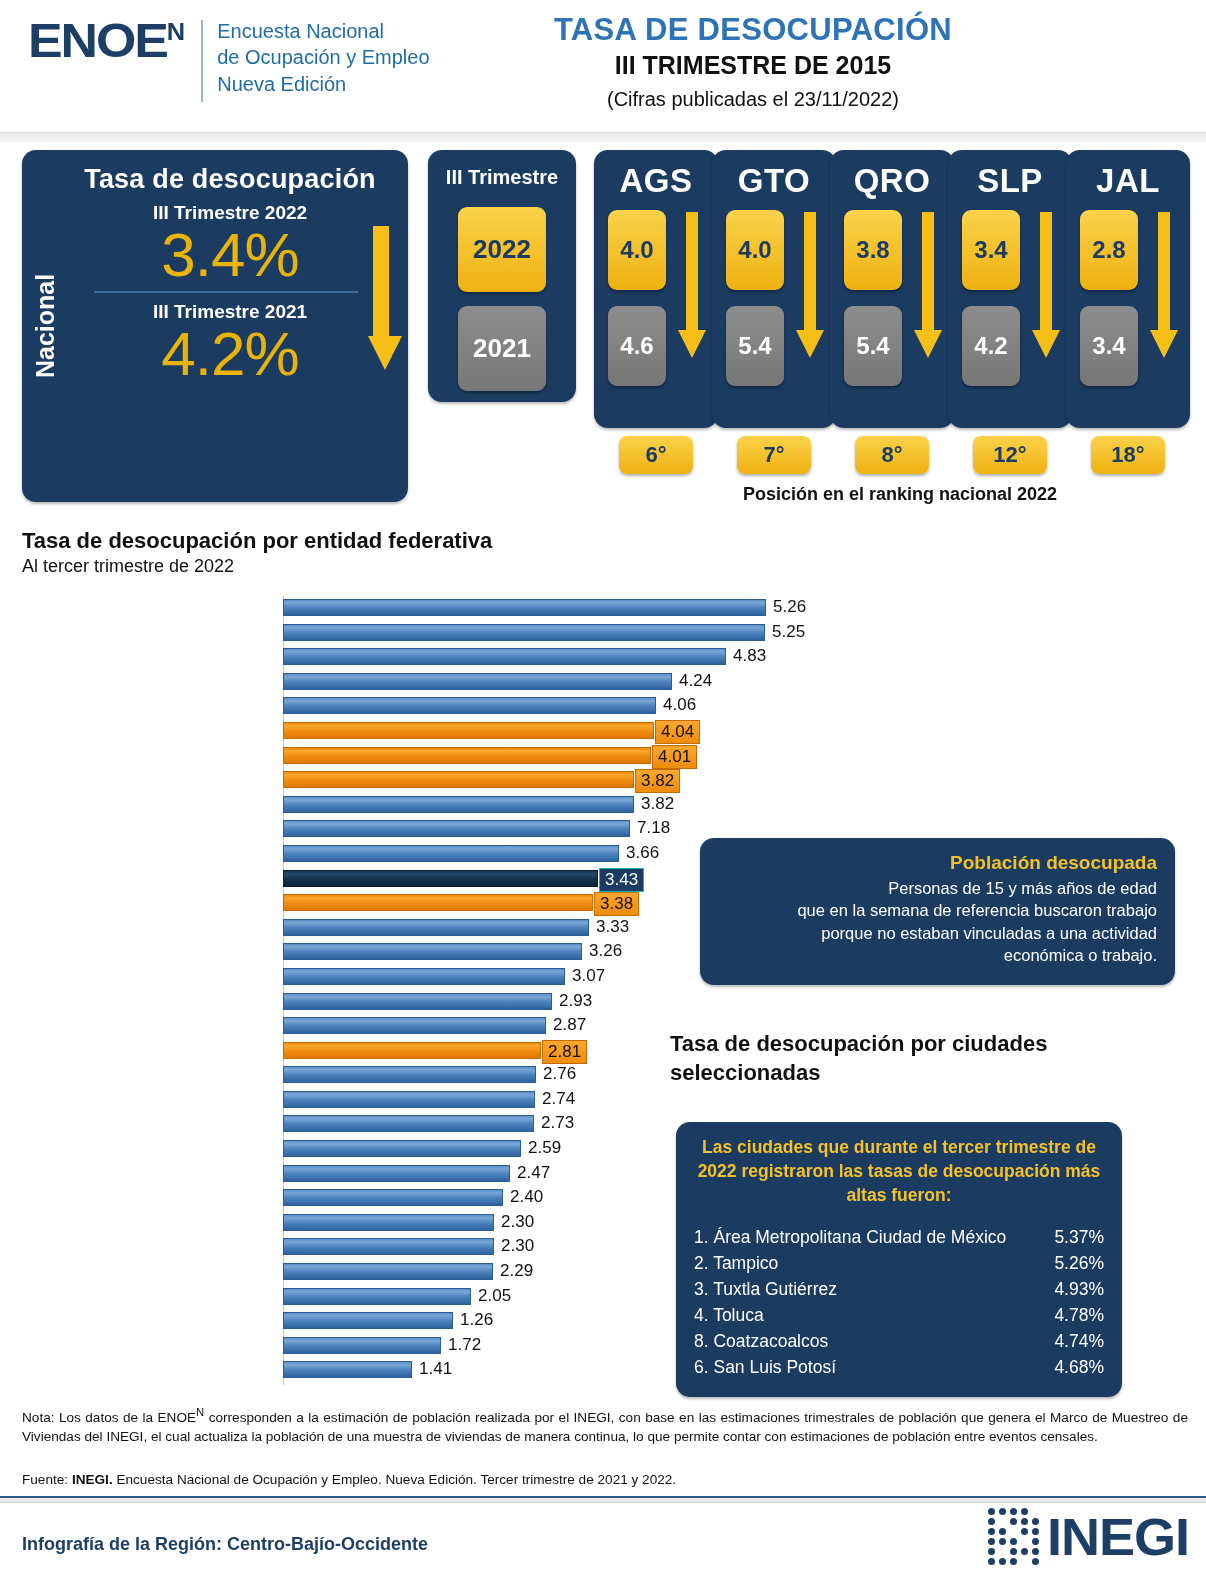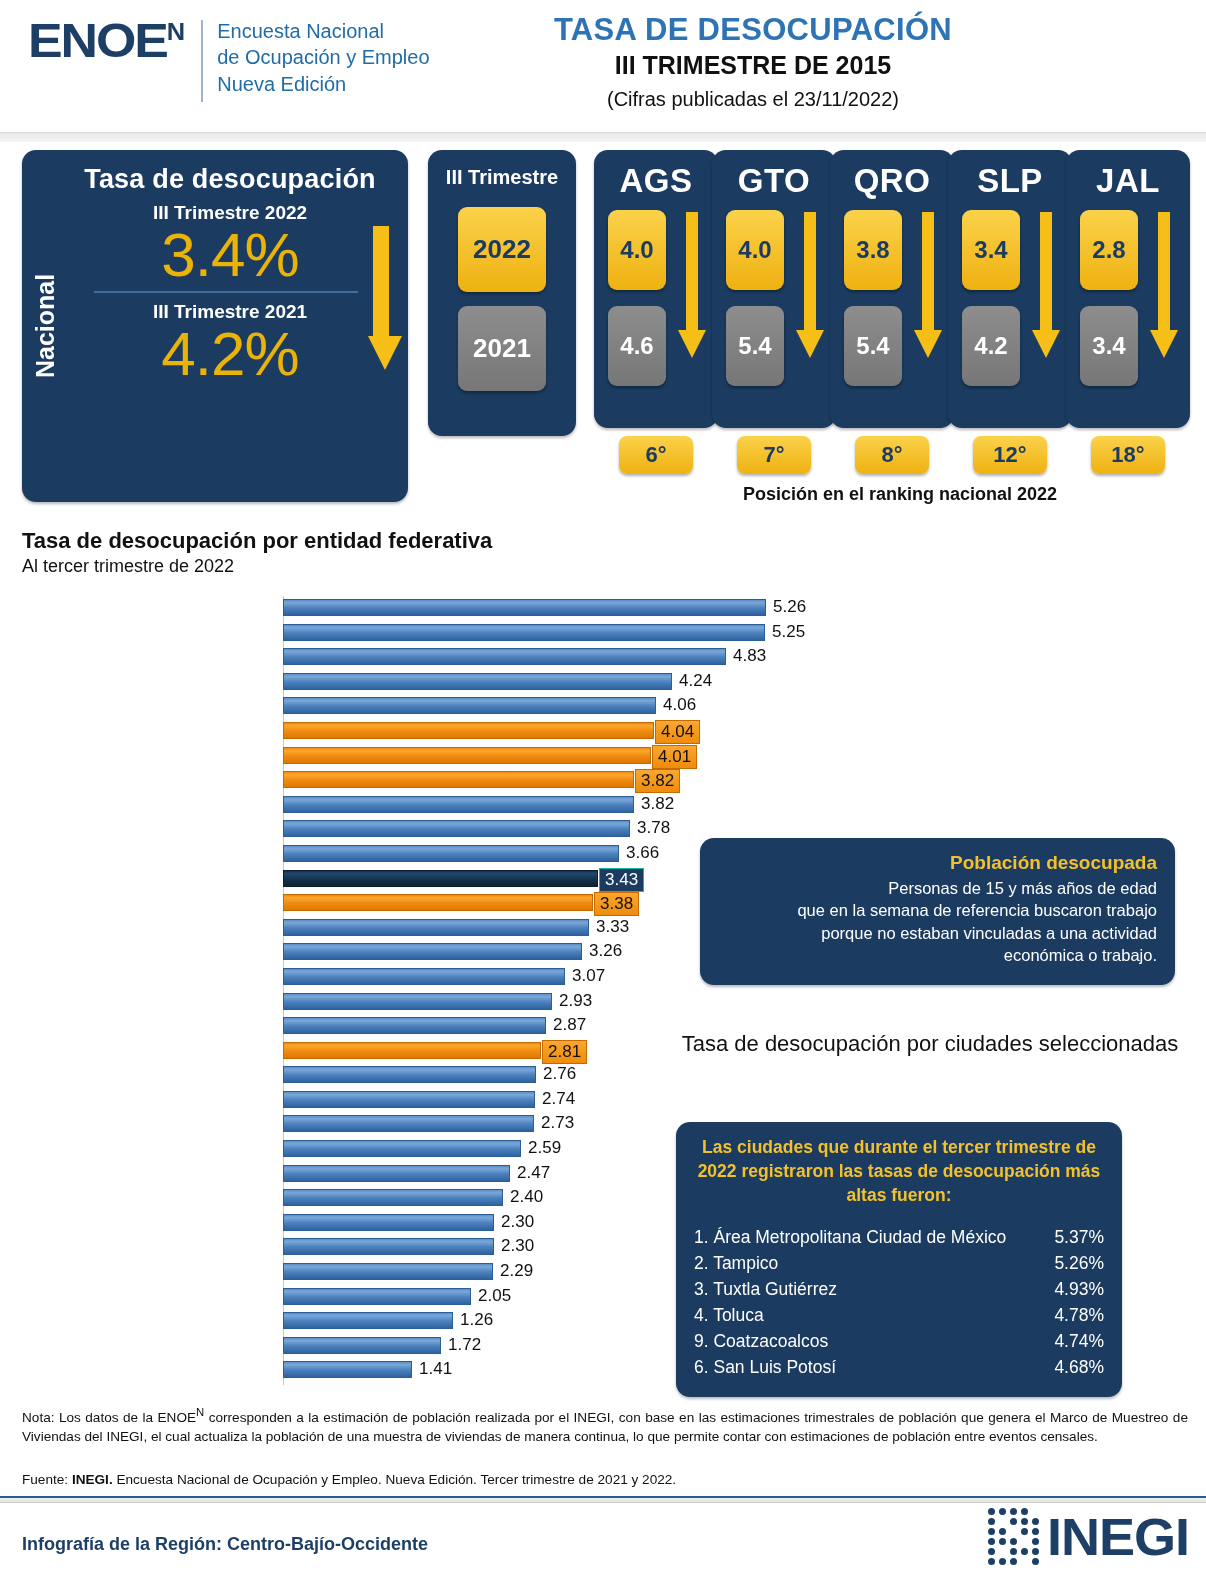--- a/index.html
+++ b/index.html
@@ -41,21 +41,21 @@
   .nat-sub { color:#fff; font-weight:bold; font-size:19px; margin-top:7px; }
   .nat-big { color:#eab308; font-weight:normal; font-size:62px; line-height:1.05; margin-top:-2px;
              letter-spacing:-1px; }
   .nat-line { height:2px; background:#3f6e9e; margin:4px 34px 8px 26px; }
   .nat-arrow { position:absolute; right:14px; top:76px; width:26px; height:150px; }
   .arrow-stem { background:#f5bf18; width:16px; margin:0 auto; }
   .arrow-head { width:0; height:0; border-left:17px solid transparent;
                 border-right:17px solid transparent; border-top:34px solid #f5bf18;
                 margin:0 auto; }
 
-  .q-card { position:absolute; left:428px; top:4px; width:148px; height:286px; padding-top:16px; }
+  .q-card { position:absolute; left:428px; top:4px; width:148px; height:252px; padding-top:16px; }
   .q-title { color:#fff; font-weight:bold; font-size:20px; text-align:center; }
   .chip { border-radius:9px; box-shadow:0 2px 3px rgba(0,0,0,.35);
           display:flex; align-items:center; justify-content:center; font-weight:bold; }
   .chip-year-2022 { background:linear-gradient(#fbd24a,#eeb111); color:#1b3b60; font-size:26px;
           width:88px; height:85px; margin:18px auto 0; }
   .chip-year-2021 { background:linear-gradient(#8d8d8d,#777777); color:#fff; font-size:26px;
           width:88px; height:85px; margin:14px auto 0; }
 
   .st-card { position:absolute; top:4px; width:124px; height:278px; padding-top:12px; }
   .st-name { color:#fff; font-weight:bold; font-size:33px; text-align:center; letter-spacing:.5px; }
@@ -94,22 +94,22 @@
                background:linear-gradient(#fba72f,#ef8c0d); font-weight:normal; }
   .val.boxed-dark { color:#fff; padding:1px 5px; border:1px solid #14b8a6;
                background:#1b3b60; }
 
   
   .defbox { position:absolute; left:700px; top:838px; width:475px; padding:14px 18px 18px;
             text-align:right; }
   .defbox .dt { color:#f5c12a; font-weight:bold; font-size:19px; margin-bottom:3px; }
   .defbox .dl { color:#fff; font-size:16.5px; line-height:1.36; }
 
-  .cities-title { position:absolute; left:670px; top:1030px; width:520px; text-align:center;
-                  font-size:22px; font-weight:normal; color:#111; line-height:1.3; }
+  .cities-title { position:absolute; left:670px; top:1030px; width:520px; text-align:left;
+                  font-size:22px; font-weight:bold; color:#111; line-height:1.3; }
   .cities-box { position:absolute; left:676px; top:1098px; width:446px; padding:14px 18px 16px;margin-top:24px; }
   .cb-head { color:#f5c12a; font-weight:bold; font-size:17.5px; text-align:center; line-height:1.36; }
   .cb-list { margin-top:18px; }
   .cb-item { display:flex; justify-content:space-between; color:#fff; font-size:17.5px;
              line-height:1.48; }
   .cb-item .nm { white-space:nowrap; }
   .cb-item .pc { white-space:nowrap; }
 
   
   .note { position:absolute; left:22px; top:1404px; width:1166px; font-size:13.6px;
@@ -279,21 +279,21 @@
         <div class="row">
           <div class="bar orange" style="width:351px"></div>
           <div class="val boxed" style="left:635px">3.82</div>
         </div>
         <div class="row">
           <div class="bar blue" style="width:351px"></div>
           <div class="val" style="left:641px">3.82</div>
         </div>
         <div class="row">
           <div class="bar blue" style="width:347px"></div>
-          <div class="val" style="left:637px">3.78</div>
+          <div class="val" style="left:637px">7.18</div>
         </div>
         <div class="row">
           <div class="bar blue" style="width:336px"></div>
           <div class="val" style="left:626px">3.66</div>
         </div>
         <div class="row">
           <div class="bar dark" style="width:315px"></div>
           <div class="val boxed-dark" style="left:599px">3.43</div>
         </div>
         <div class="row">
@@ -401,21 +401,21 @@
         </div>
         <div class="cb-item">
           <span class="nm">3. Tuxtla Gutiérrez</span>
           <span class="pc">4.93%</span>
         </div>
         <div class="cb-item">
           <span class="nm">4. Toluca</span>
           <span class="pc">4.78%</span>
         </div>
         <div class="cb-item">
-          <span class="nm">9. Coatzacoalcos</span>
+          <span class="nm">8. Coatzacoalcos</span>
           <span class="pc">4.74%</span>
         </div>
         <div class="cb-item">
           <span class="nm">6. San Luis Potosí</span>
           <span class="pc">4.68%</span>
         </div>
       </div>
   </div>
 
   <div class="note"><span id="note-text">Nota: Los datos de la ENOE<sup>N</sup> corresponden a la estimación de población realizada por el INEGI, con base en las estimaciones trimestrales de población que genera el Marco de Muestreo de Viviendas del INEGI, el cual actualiza la población de una muestra de viviendas de manera continua, lo que permite contar con estimaciones de población entre eventos censales.</span></div>

